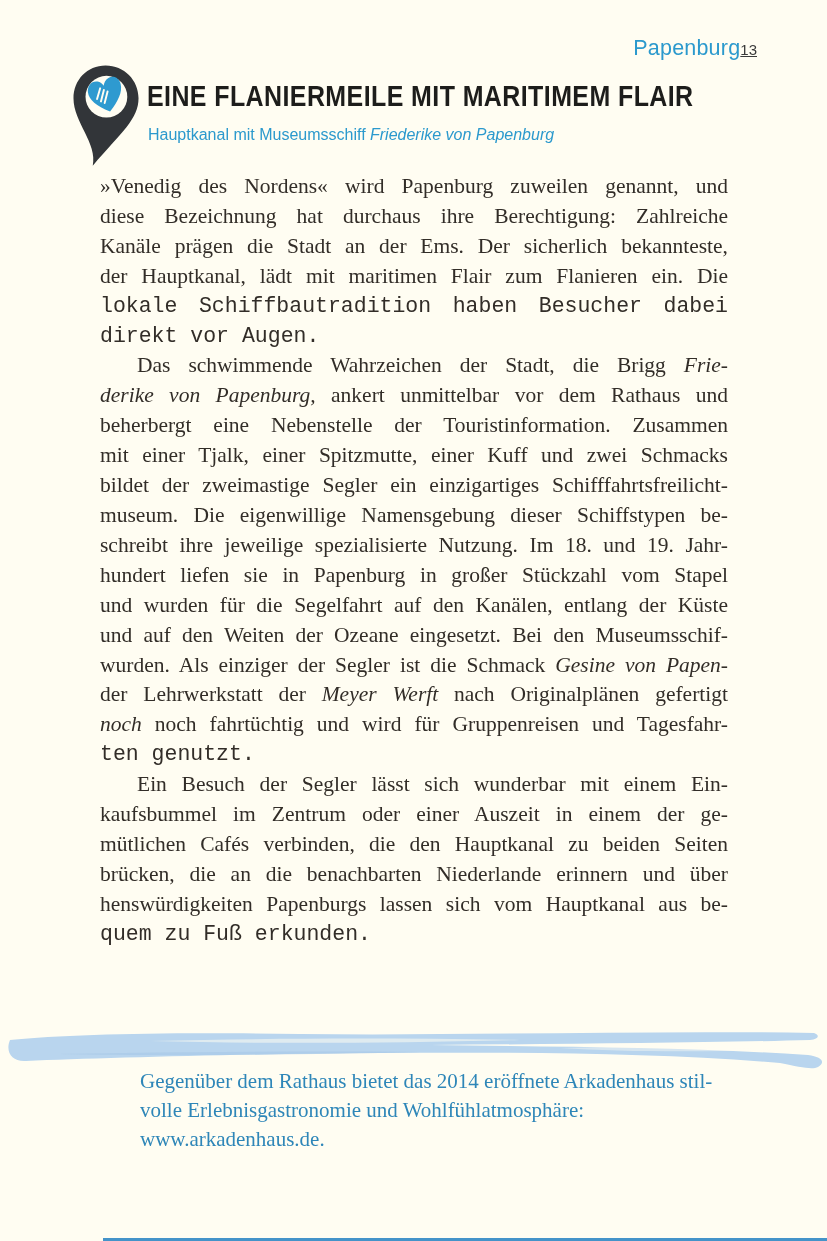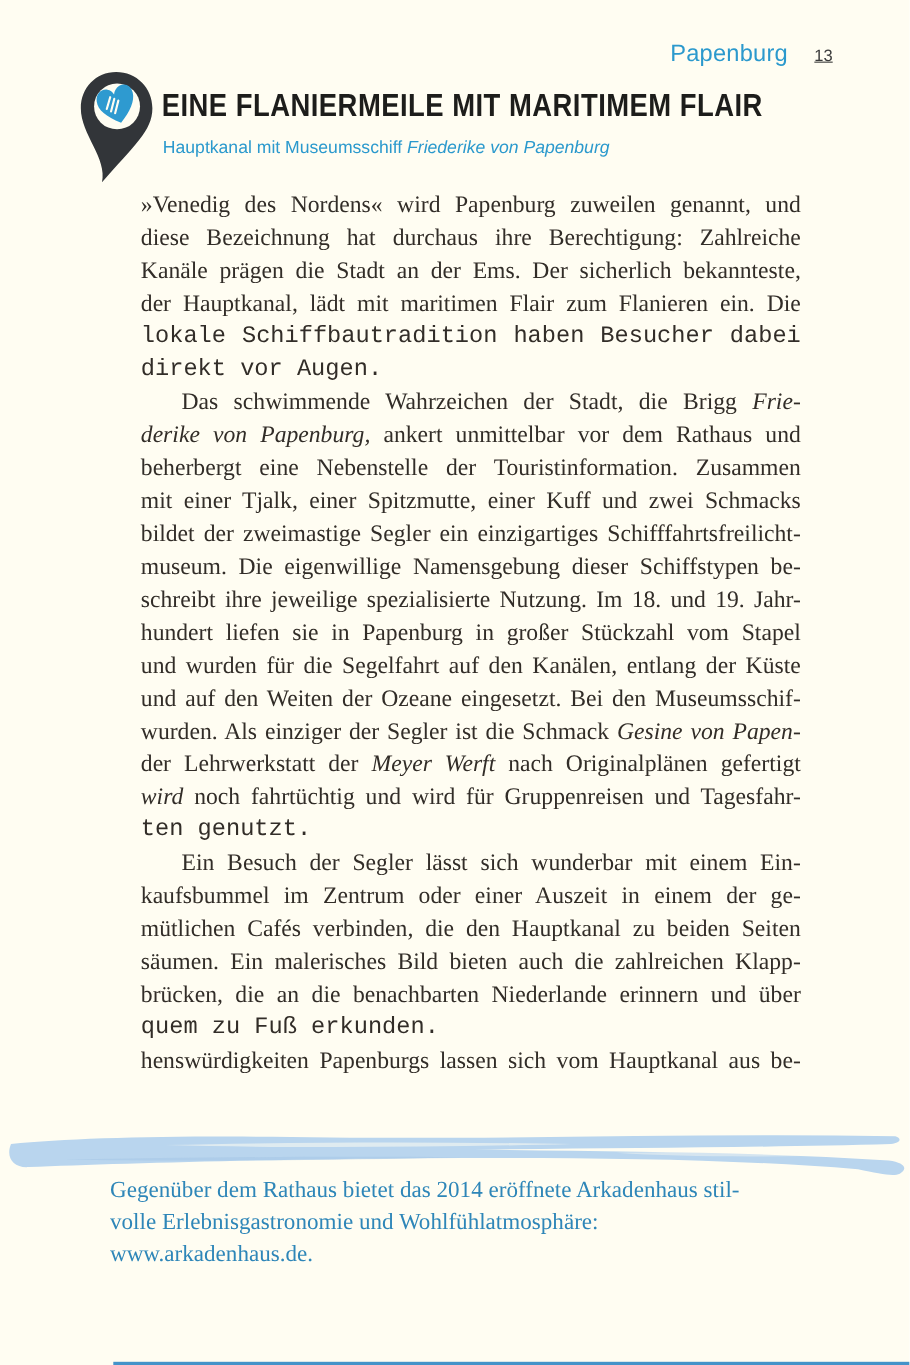--- a/index.html
+++ b/index.html
@@ -6,21 +6,21 @@
   .page{
     position:relative;
     width:827px;height:1241px;
     background:#fffdf2;
     overflow:hidden;
     font-family:"Liberation Serif", serif;
   }
   
   .runhead{
     position:absolute;top:36px;left:0;width:757px;
-    display:flex;justify-content:flex-end;align-items:baseline;gap:24px;
+    display:flex;justify-content:flex-end;align-items:baseline;
     font-family:"Liberation Sans", sans-serif;
   }
   .section-label{color:#2b99cd;font-size:21.5px;font-weight:500;letter-spacing:0.2px;}
   .folio{color:#3a3a3a;font-size:15px;text-decoration:underline;}
   
   .pin{position:absolute;left:63px;top:63px;width:82px;height:106px;}
   
   .title{
     position:absolute;left:147px;top:80px;margin:0;
     font-family:"Liberation Sans", sans-serif;
@@ -32,32 +32,32 @@
     position:absolute;left:148px;top:126px;
     font-family:"Liberation Sans", sans-serif;
     font-size:16px;color:#2b99cd;white-space:nowrap;
   }
   .subtitle i{font-style:italic;}
   
   .bodytext{
     position:absolute;left:100px;top:172px;width:628px;
     font-size:21.5px;line-height:29.9px;color:#322d28;
   }
-  .bline{text-align:justify;text-align-last:justify;margin-left:28px;}
+  .bline{text-align:justify;text-align-last:justify;}
   .bline.plast{text-align-last:left;font-family:Liberation Mono, monospace;}
   .bline.indent{padding-left:37px;}
   .bline i{font-style:italic;}
   
   .brush{position:absolute;left:0;top:1026px;width:827px;height:48px;}
   
   .infobox{
     position:absolute;left:100px;top:1067px;width:640px;
     font-size:21px;line-height:29px;color:#2e86b8;
   }
-  .iline{white-space:nowrap;}
+  .iline{white-space:nowrap;margin-left:40px;}
   .iline.url{cursor:pointer;}
   
   .bottomrule{
     position:absolute;left:103px;right:0;bottom:0;height:3px;
     background:#4493c9;
   }
 </style>
 </head>
 <body>
 
@@ -96,29 +96,28 @@
       <div class="bline">beherbergt eine Nebenstelle der Touristinformation. Zusammen</div>
       <div class="bline">mit einer Tjalk, einer Spitzmutte, einer Kuff und zwei Schmacks</div>
       <div class="bline">bildet der zweimastige Segler ein einzigartiges Schifffahrtsfreilicht-</div>
       <div class="bline">museum. Die eigenwillige Namensgebung dieser Schiffstypen be-</div>
       <div class="bline">schreibt ihre jeweilige spezialisierte Nutzung. Im 18. und 19. Jahr-</div>
       <div class="bline">hundert liefen sie in Papenburg in großer Stückzahl vom Stapel</div>
       <div class="bline">und wurden für die Segelfahrt auf den Kanälen, entlang der Küste</div>
       <div class="bline">und auf den Weiten der Ozeane eingesetzt. Bei den Museumsschif-</div>
       <div class="bline">wurden. Als einziger der Segler ist die Schmack <i>Gesine von Papen-</i></div>
       <div class="bline">der Lehrwerkstatt der <i>Meyer Werft</i> nach Originalplänen gefertigt</div>
-      <div class="bline"><i>wird</i> noch fahrtüchtig und wird für Gruppenreisen und Tagesfahr-</div>
+      <div class="bline"><i>noch</i> noch fahrtüchtig und wird für Gruppenreisen und Tagesfahr-</div>
       <div class="bline plast">ten genutzt.</div>
       <div class="bline indent">Ein Besuch der Segler lässt sich wunderbar mit einem Ein-</div>
       <div class="bline">kaufsbummel im Zentrum oder einer Auszeit in einem der ge-</div>
       <div class="bline">mütlichen Cafés verbinden, die den Hauptkanal zu beiden Seiten</div>
-      <div class="bline">säumen. Ein malerisches Bild bieten auch die zahlreichen Klapp-</div>
       <div class="bline">brücken, die an die benachbarten Niederlande erinnern und über</div>
+      <div class="bline">henswürdigkeiten Papenburgs lassen sich vom Hauptkanal aus be-</div>
       <div class="bline plast">quem zu Fuß erkunden.</div>
-      <div class="bline">henswürdigkeiten Papenburgs lassen sich vom Hauptkanal aus be-</div>
     </div>
 
   <svg class="brush" viewBox="0 0 827 48" aria-hidden="true">
     <path d="M10 14 C70 8 170 6 300 8 C460 10 640 4 814 7 C820 9 819 13 810 14 C700 17 560 18 430 19 C560 21 690 21 808 29 C822 31 826 36 818 41 C812 44 800 41 780 37 C660 27 520 26 380 27 C240 28 100 32 26 35 C12 36 5 26 10 14 Z" fill="#b9d5ee"></path>
     <path d="M150 15 C280 12 400 12 520 14 C400 17 260 18 150 15 Z" fill="#fffdf2" opacity="0.55"></path>
     <path d="M560 22 C650 20 720 21 780 24 C700 26 620 26 560 22 Z" fill="#fffdf2" opacity="0.4"></path>
     <path d="M60 28 C180 26 300 25 420 26 C300 29 160 30 60 28 Z" fill="#a3c6e6" opacity="0.5"></path>
   </svg>
 
   <div class="infobox" id="infobox">

